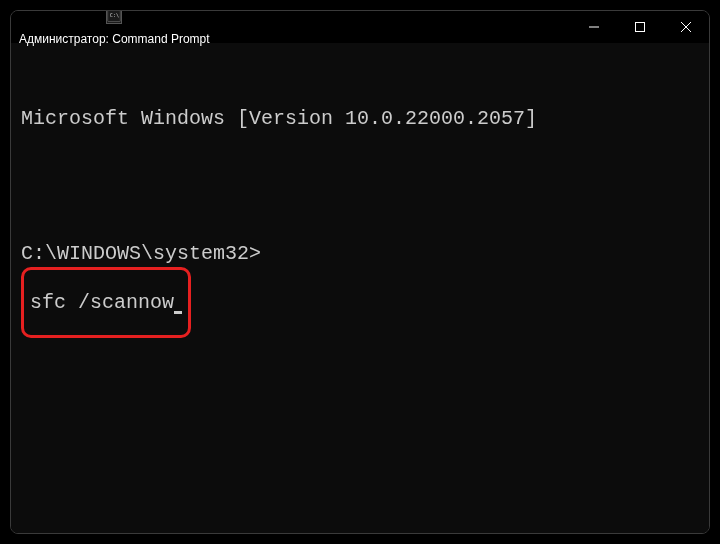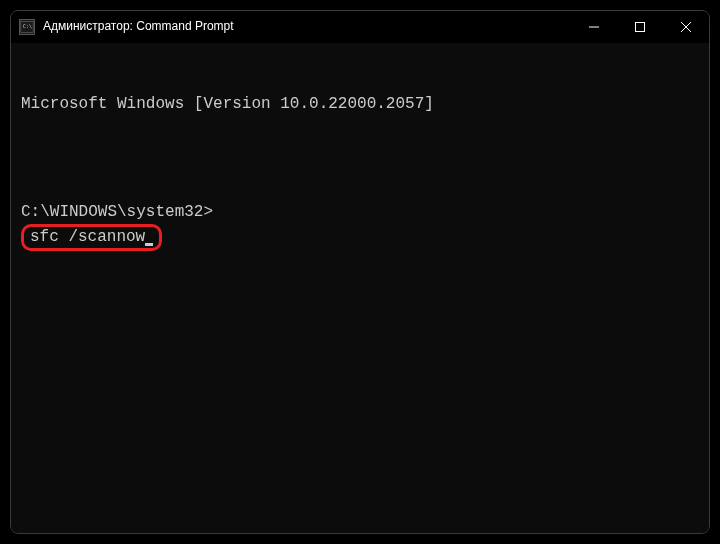--- a/index.html
+++ b/index.html
@@ -30,21 +30,23 @@
       height: 32px;
       background: #000;
       display: flex;
       align-items: center;
       justify-content: space-between;
       padding-left: 8px;
       color: #fff;
     }
     .titlebar-left {
       display: flex;
+      align-items: center;
       gap: 8px;
+      flex-direction: column;
     }
     .titlebar-icon {
       width: 16px;
       height: 16px;
       background: #1a1a1a;
       border: 1px solid #555;
       display: inline-flex;
       align-items: center;
       justify-content: center;
       font-size: 8px;
@@ -67,39 +69,39 @@
       color: #fff;
       cursor: pointer;
     }
     .titlebar-btn svg {
       width: 10px;
       height: 10px;
     }
     .terminal {
       padding: 8px 10px;
       font-family: Consolas, 'Courier New', monospace;
-      font-size: 16px;
+      font-size: 20px;
       color: #cccccc;
       line-height: 1.35;
       white-space: pre;
       background: #0c0c0c;
       height: calc(100% - 32px);
     }
     .terminal-line {
       display: block;
     }
     .prompt-line {
       display: flex;
       align-items: flex-start;
       flex-direction: column;
     }
     .highlight-box {
       border: 3px solid #e62020;
       border-radius: 10px;
-      padding: 0 6px;
+      padding: 19px 6px;
       display: inline-block;
       position: relative;
     }
     .cursor {
       display: inline-block;
       width: 8px;
       height: 3px;
       background: #cccccc;
       vertical-align: bottom;
       margin-bottom: 2px;

